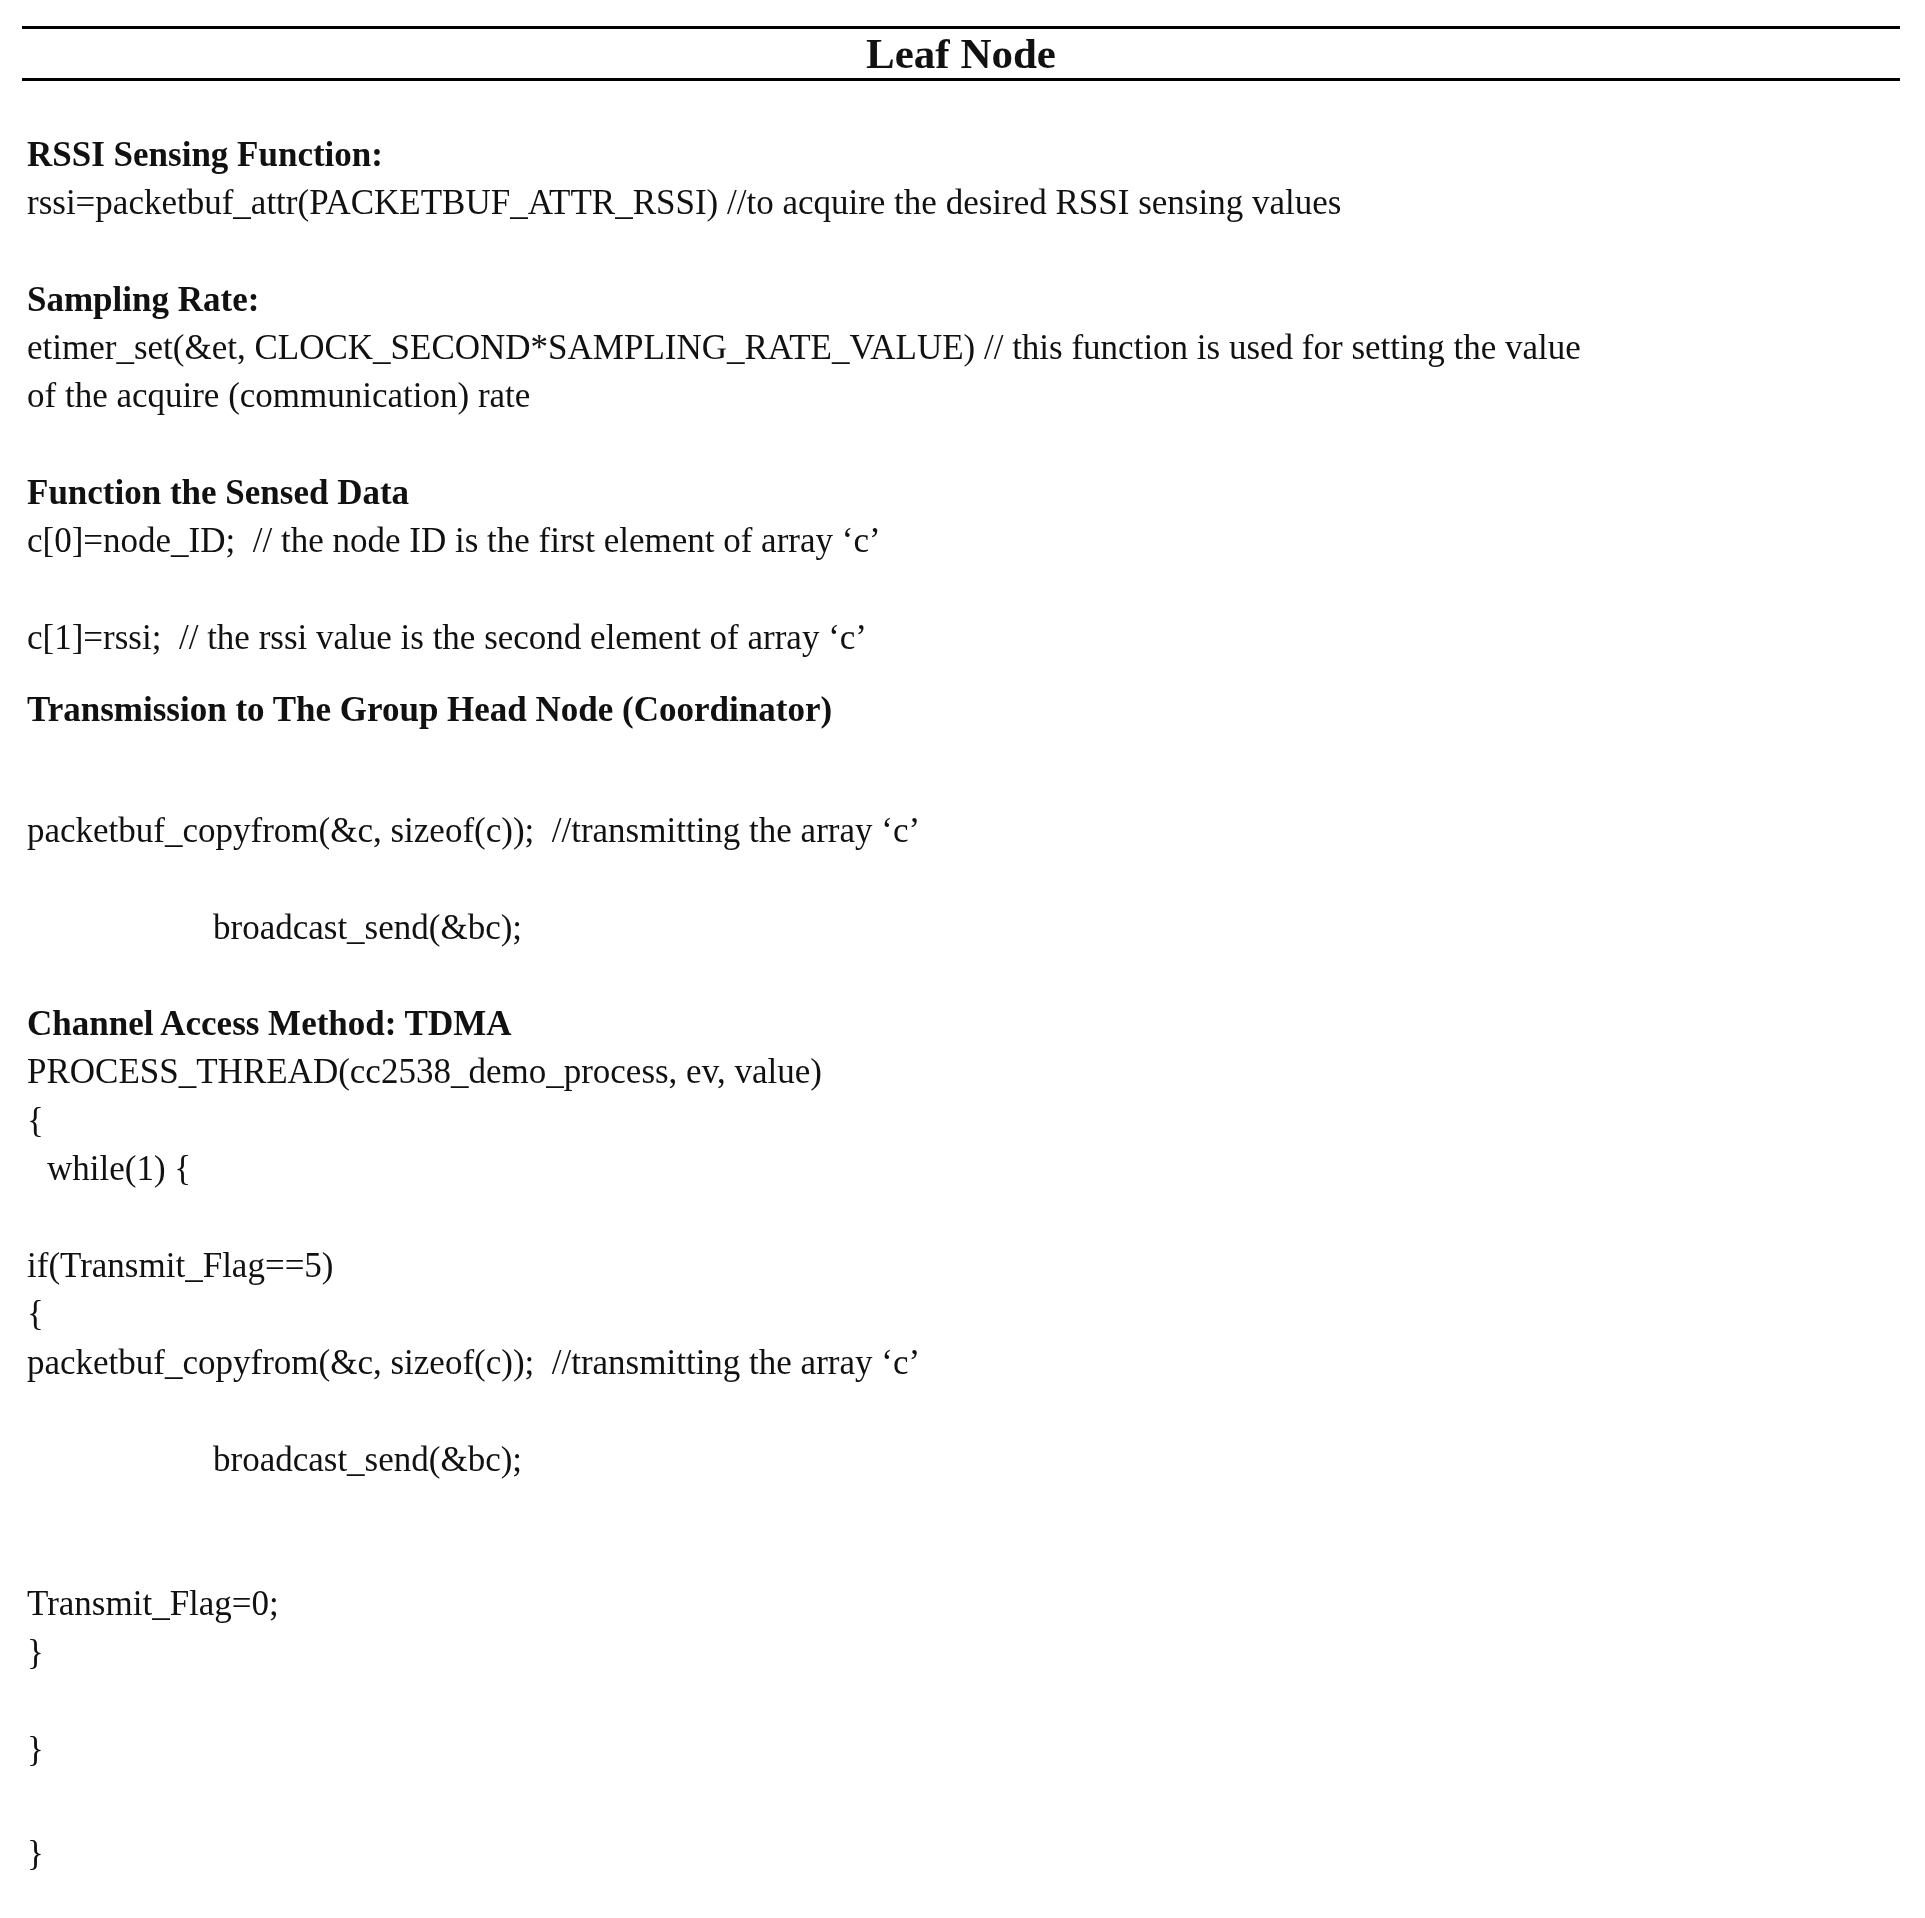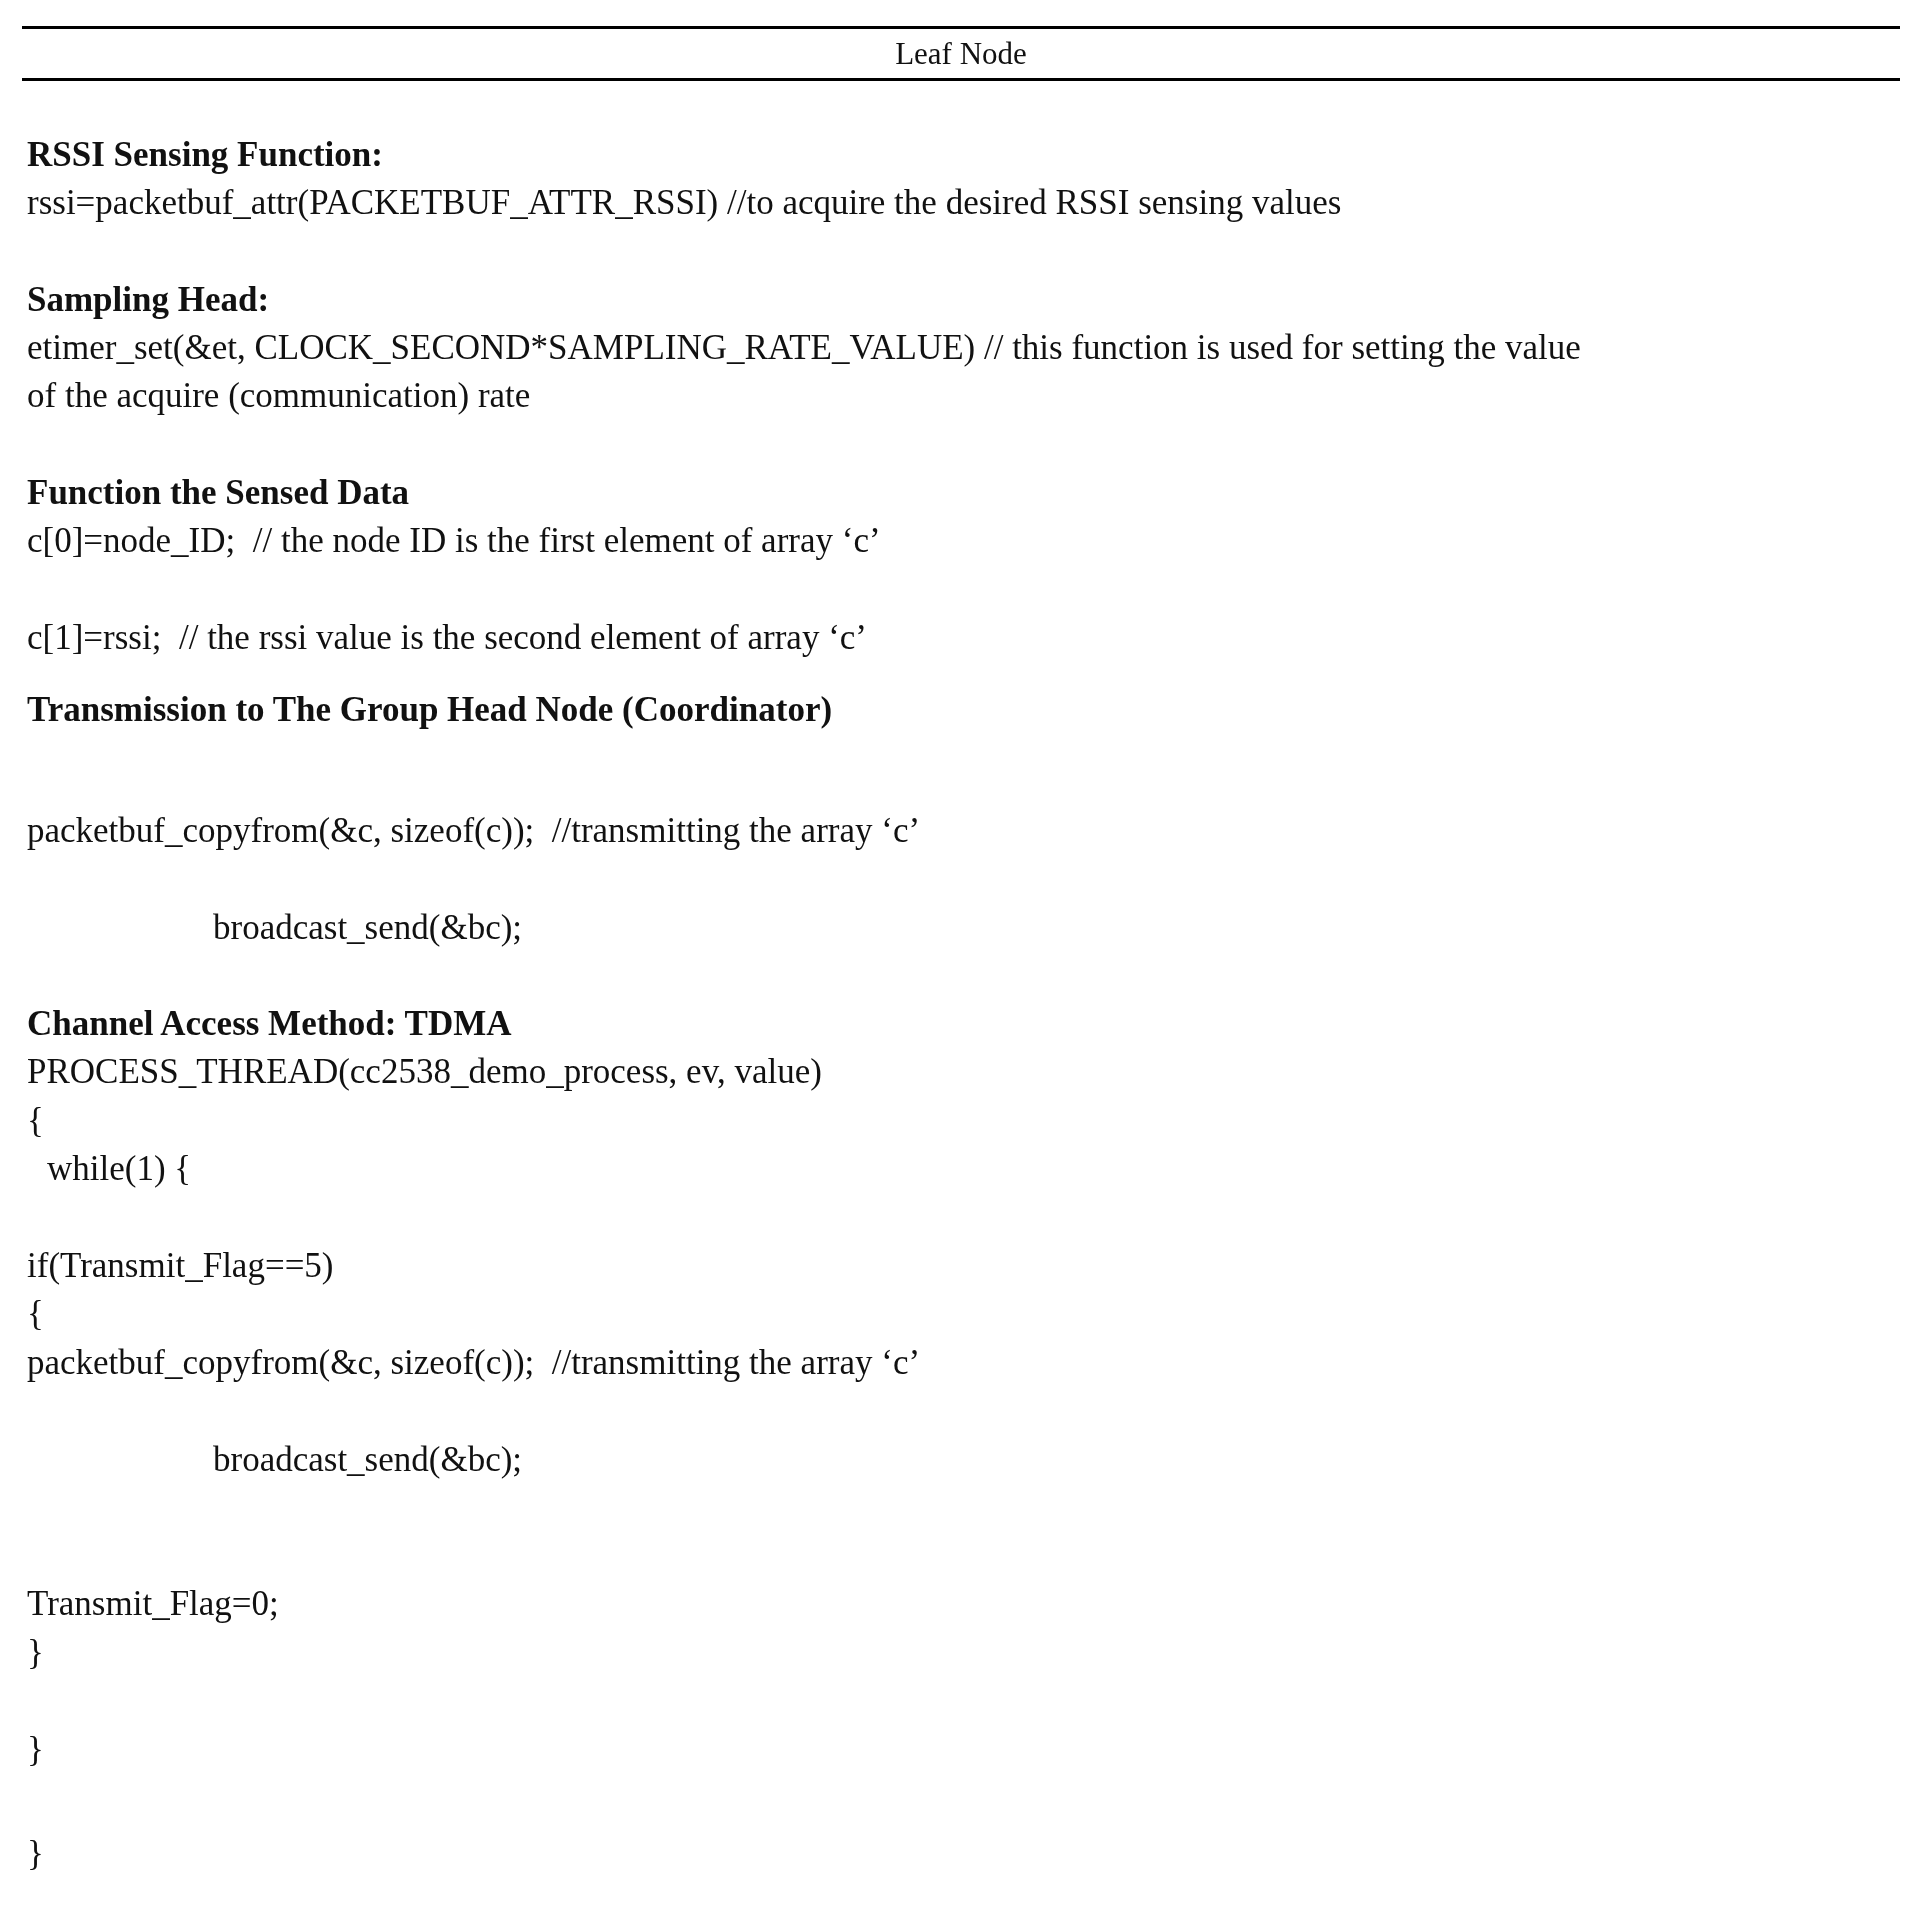--- a/index.html
+++ b/index.html
@@ -24,22 +24,22 @@
     .rule-top { top: 26px; height: 3px; }
     .rule-bottom { top: 78px; height: 3px; }
     .title {
       position: absolute;
       left: 22px;
       width: 1878px;
       top: 30px;
       height: 48px;
       line-height: 48px;
       text-align: center;
-      font-weight: normal;
-      font-size: 31px;
+      font-weight: bold;
+      font-size: 43px;
     }
     .line {
       position: absolute;
       left: 27px;
       height: 48px;
       line-height: 48px;
       font-size: 35px;
       white-space: pre;
       text-align: right;
     }
@@ -51,21 +51,21 @@
 <body>
 
 <div>
   <div class="rule rule-top"></div>
   <div class="title">Leaf Node</div>
   <div class="rule rule-bottom"></div>
 
   <div class="line bold" style="top:131px">RSSI Sensing Function:</div>
   <div class="line" style="top:179px">rssi=packetbuf_attr(PACKETBUF_ATTR_RSSI) //to acquire the desired RSSI sensing values</div>
 
-  <div class="line bold" style="top:276px">Sampling Head:</div>
+  <div class="line bold" style="top:276px">Sampling Rate:</div>
   <div class="line" style="top:324px">etimer_set(&amp;et, CLOCK_SECOND*SAMPLING_RATE_VALUE) // this function is used for setting the value</div>
   <div class="line" style="top:372px">of the acquire (communication) rate</div>
 
   <div class="line bold" style="top:469px">Function the Sensed Data</div>
   <div class="line" style="top:517px">c[0]=node_ID;  // the node ID is the first element of array ‘c’</div>
   <div class="line" style="top:614px">c[1]=rssi;  // the rssi value is the second element of array ‘c’</div>
 
   <div class="line bold" style="top:686px">Transmission to The Group Head Node (Coordinator)</div>
   <div class="line" style="top:807px">packetbuf_copyfrom(&amp;c, sizeof(c));  //transmitting the array ‘c’</div>
   <div class="line indent-large" style="top:904px">broadcast_send(&amp;bc);</div>

